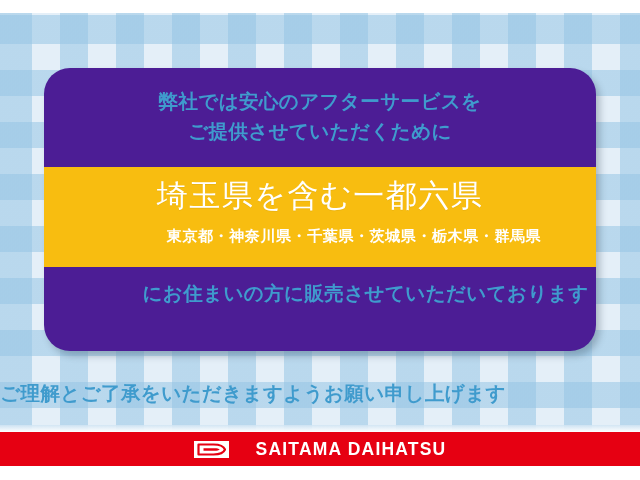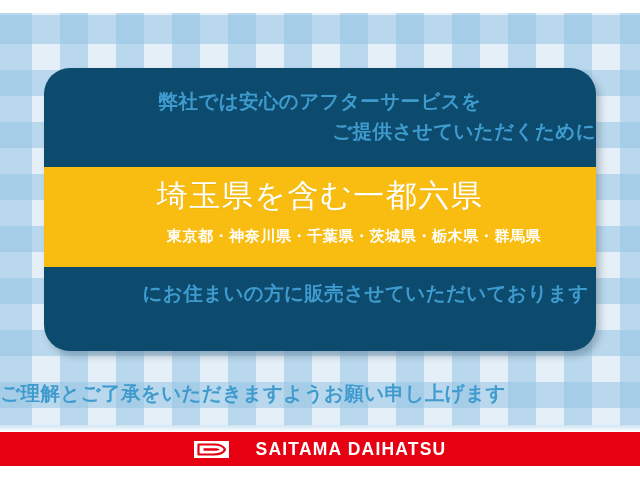--- a/index.html
+++ b/index.html
@@ -62,41 +62,40 @@
     background: linear-gradient(to bottom, rgba(208,228,243,0.85), #ffffff);
   }
 
   
   .card {
     position: absolute;
     left: 44px;
     top: 68px;
     width: 552px;
     height: 283px;
-    background: #0c4a6e;
+    background: #4c1d95;
     border-radius: 26px;
     box-shadow: 4px 5px 7px rgba(60,80,95,0.33);
     overflow: hidden;
   }
 
   .card-top-text {
     position: absolute;
     left: 0;
     top: 18px;
     width: 552px;
     text-align: center;
     color: #3f9bcd;
     font-size: 19.5px;
     font-weight: bold;
     line-height: 30px;
     letter-spacing: 0.4px;
   }
   .card-top-text .l2 {
     display: block;
-    text-align: right;
   }
 
   
   .yellow-band {
     position: absolute;
     left: 0;
     top: 99px;
     width: 552px;
     height: 100px;
     background: #f8bd10;

